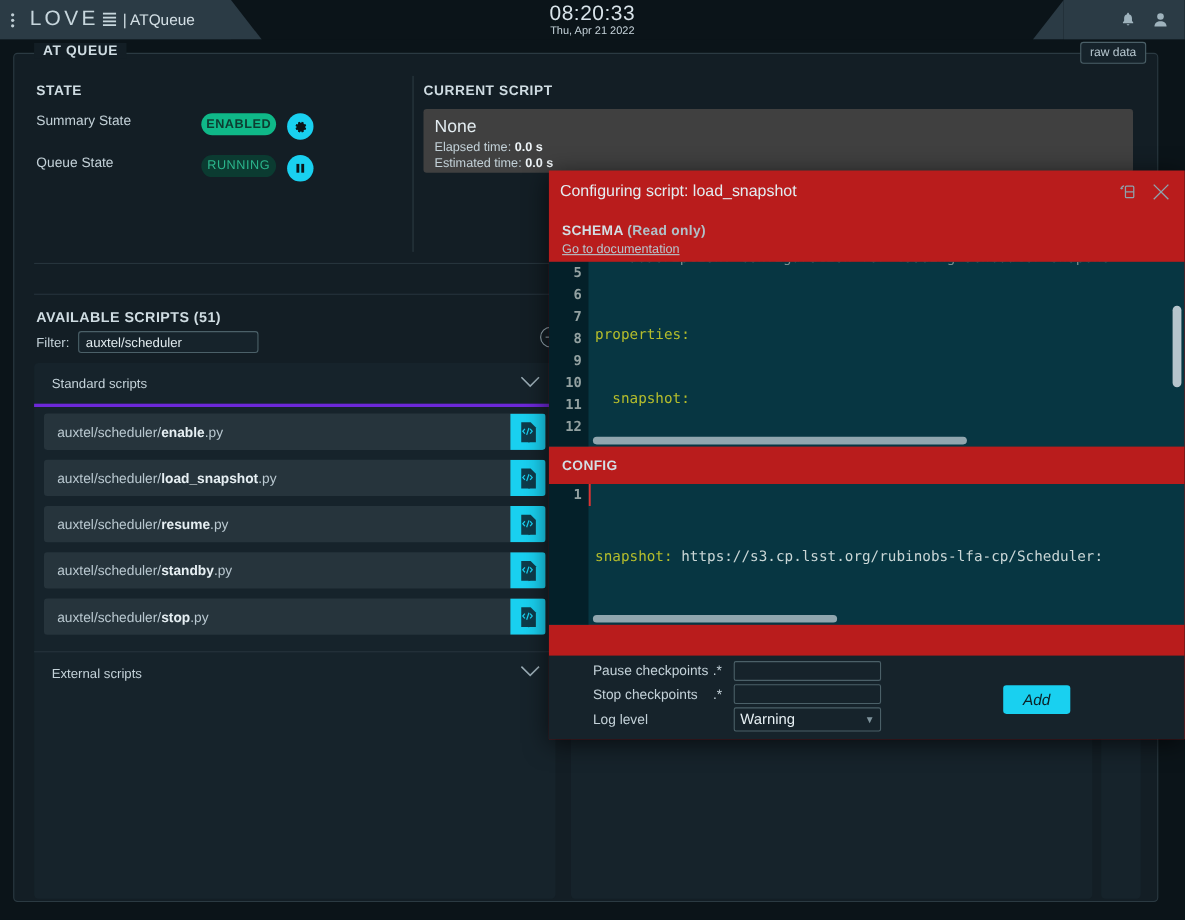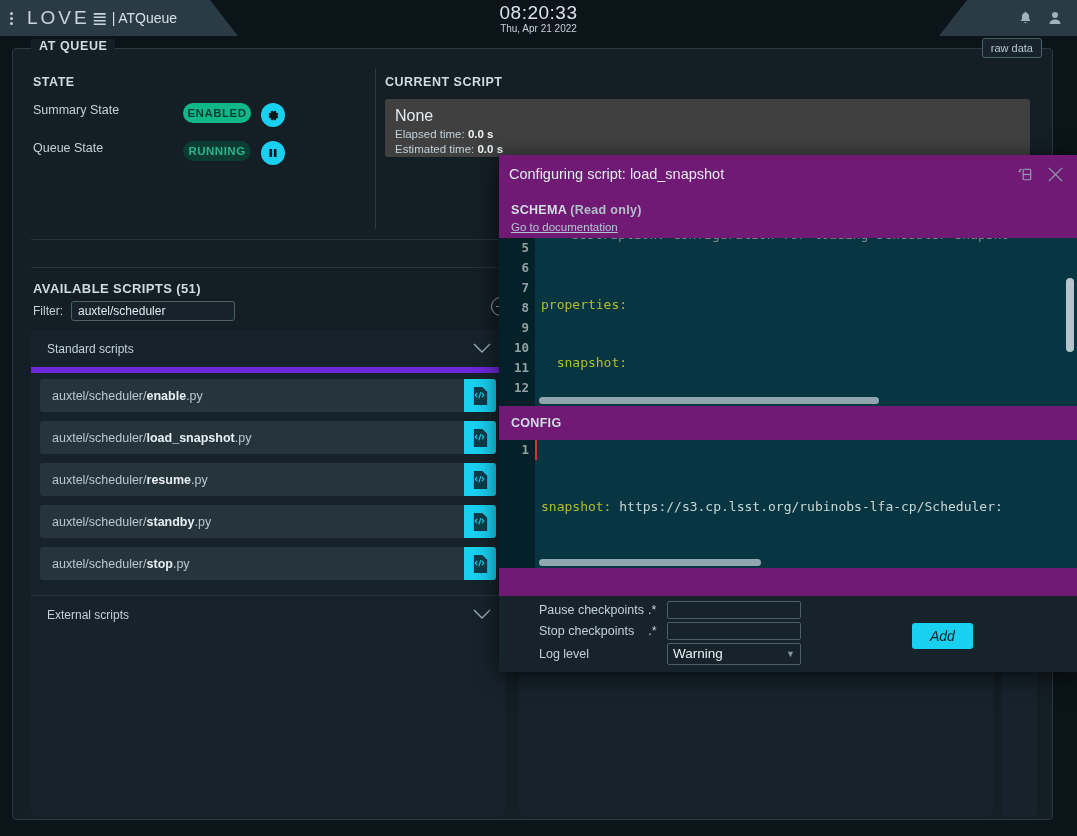--- a/index.html
+++ b/index.html
@@ -89,21 +89,21 @@
   .state-block { position:absolute; left:20px; top:26px; width:330px; }
   .section-head { font-size:12.5px; font-weight:bold; color:#cfdce2; letter-spacing:.5px; }
   .state-row { display:flex; align-items:flex-start; margin-top:14px; }
   .state-label { font-size:12.5px; color:#c3d1d8; width:150px; }
   .badge {
     width: 68px; text-align:center; border-radius:11px;
     font-size:11.5px; font-weight:bold; letter-spacing:.5px;
     padding:4px 0;
   }
   .badge.enabled { background:#0fb888; color:#0d3d31; }
-  .badge.running { background:#0b3b31; color:#2bb58c; font-weight:bold;}
+  .badge.running { background:#0b3b31; color:#2bb58c; font-weight:normal;}
   .circle-btn {
     width:24px; height:24px; border-radius:50%;
     background:#19d0f0; margin-left:10px;
     display:flex; align-items:center; justify-content:center;
     cursor:pointer; color:#0b1419;
   }
   .divider-v {
     position:absolute; left:362px; top:20px; width:1px; height:160px;
     background:#2b3a42;
   }
@@ -139,21 +139,21 @@
   }
   .collapse-icon i { display:block; width:9px; height:1.5px; background:#9aacb5; }
 
   .scripts-panel {
     position:absolute; left:18px; top:281px; width:474px; height:487px;
     background:#16232b; border-radius:4px;
   }
   .group-head {
     display:flex; align-items:center; justify-content:space-between;
     padding:10px 14px 9px 16px;
-    border-bottom:6px solid #6d28d9;
+    border-bottom:3px solid #6d28d9;
   }
   .group-head.second { border-bottom:none; border-top:1px solid #26343c; }
   .group-title { font-size:12px; color:#c3d1d8; }
   .chev { color:#9aacb5; }
 
   .script-list { padding:6px 9px 6px 9px; }
   .script-item {
     display:flex; align-items:center; justify-content:space-between;
     background:#26343c; border-radius:3px;
     height:33px; margin-bottom:9px;
@@ -175,21 +175,21 @@
   .back-panel.mid { left:506px; width:474px; height:487px; }
   .back-panel.right { left:988px; width:36px; height:487px; }
   .back-scroll {
     position:absolute; right:4px; top:6px; width:8px; height:280px;
     background:#33454e; border-radius:4px;
   }
 
   
   .modal {
     position:absolute; left:499px; top:155px; width:578px; height:517px;
-    background:#701a75;
+    background:#b91c1c;
     box-shadow: 0 4px 22px rgba(0,0,0,.65);
     overflow:hidden;
   }
   .modal-header {
     height:38px; display:flex; align-items:center;
     padding:0 12px 0 10px; justify-content:space-between;
   }
   .modal-title { font-size:14.5px; color:#e3ecf0; }
   .modal-actions { display:flex; align-items:center; gap:12px; }
   .m-icon { color:#8ea3ad; cursor:pointer; display:flex; }

